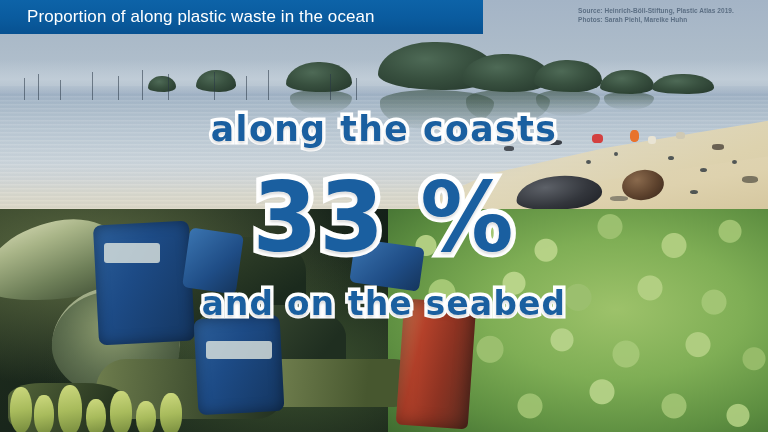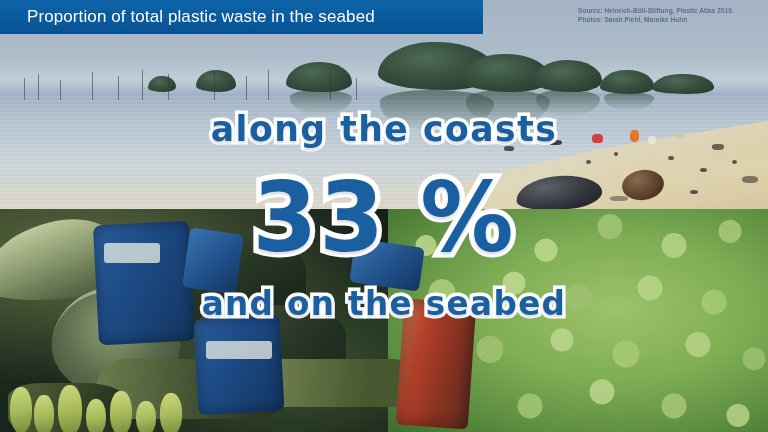--- a/index.html
+++ b/index.html
@@ -400,21 +400,21 @@
     <div class="tube-coral" style="left:10px;top:178px;width:22px;height:46px;"></div>
     <div class="tube-coral" style="left:34px;top:186px;width:20px;height:40px;"></div>
     <div class="tube-coral" style="left:58px;top:176px;width:24px;height:50px;"></div>
     <div class="tube-coral" style="left:86px;top:190px;width:20px;height:36px;"></div>
     <div class="tube-coral" style="left:110px;top:182px;width:22px;height:44px;"></div>
     <div class="tube-coral" style="left:136px;top:192px;width:20px;height:34px;"></div>
     <div class="tube-coral" style="left:160px;top:184px;width:22px;height:42px;"></div>
   </div>
 
   <div class="title-bar">
-    <span class="title-text">Proportion of total plastic waste in the seabed</span>
+    <span class="title-text">Proportion of along plastic waste in the ocean</span>
   </div>
 
   <div class="credit">
     <div>Source: Heinrich-Böll-Stiftung, Plastic Atlas 2019.</div>
     <div>Photos: Sarah Piehl, Mareike Huhn</div>
   </div>
 
   <div class="headline-layer">
     <div class="hl hl-coasts">along the coasts</div>
     <div class="hl hl-pct">33 %</div>

